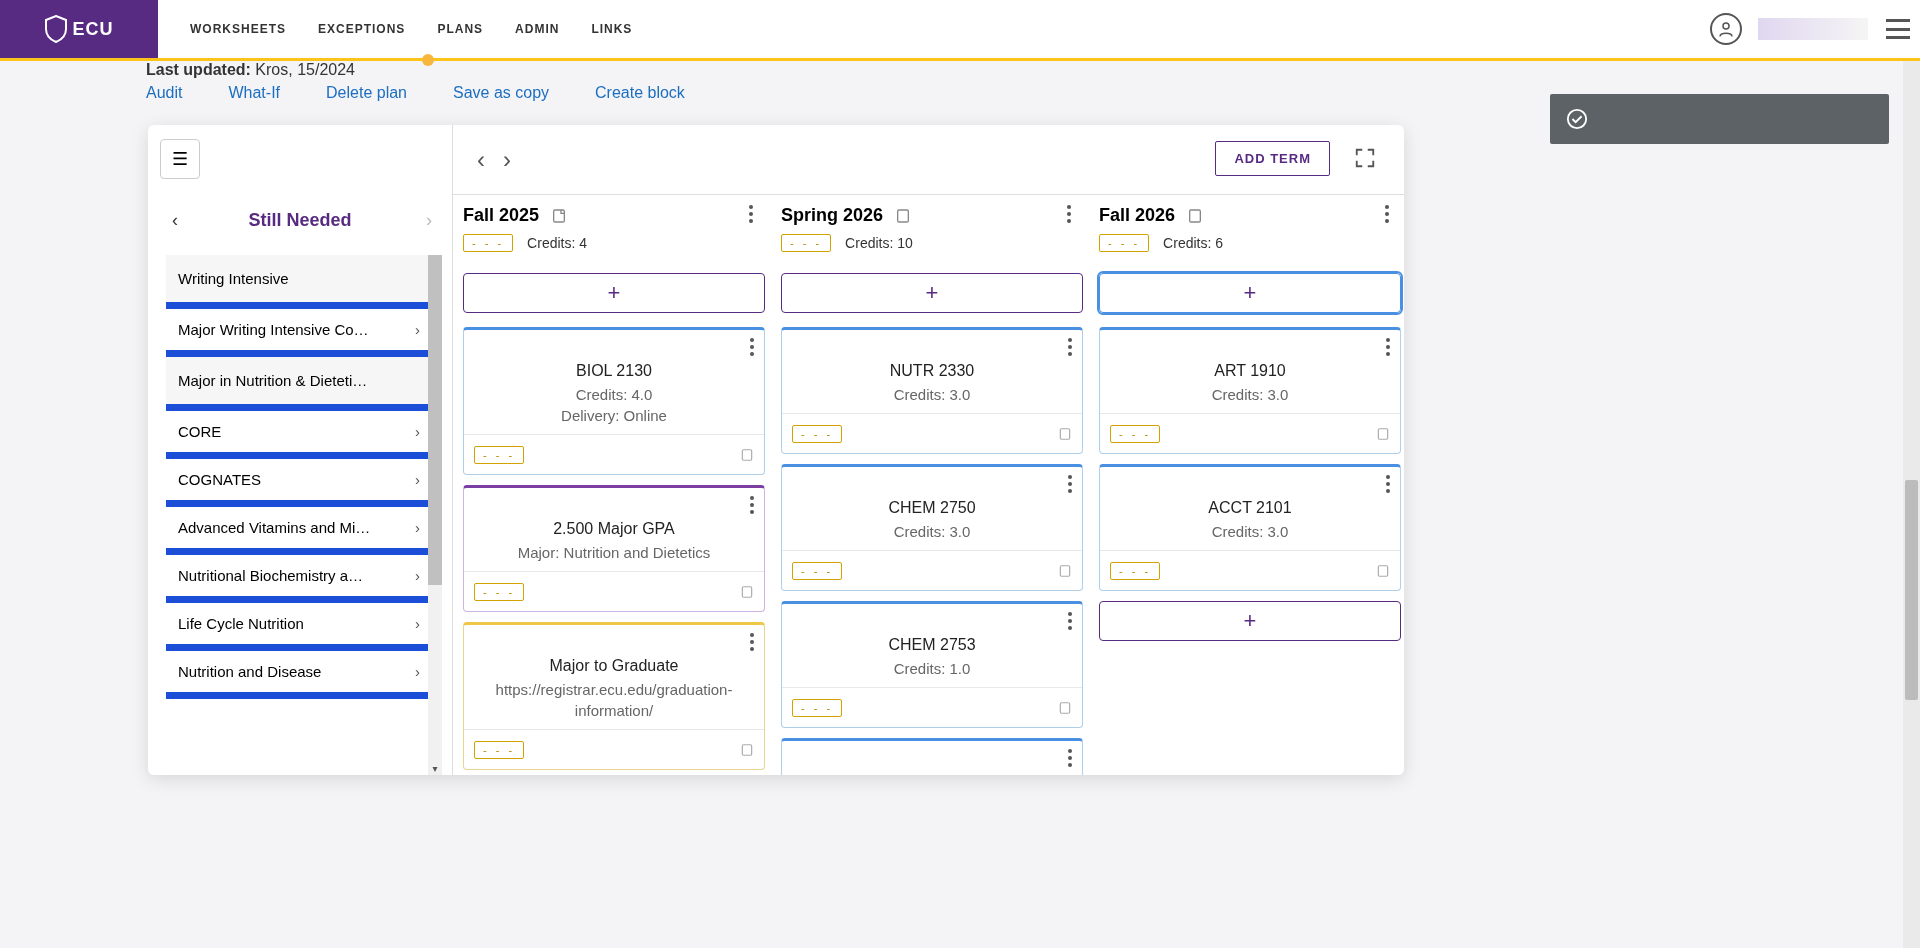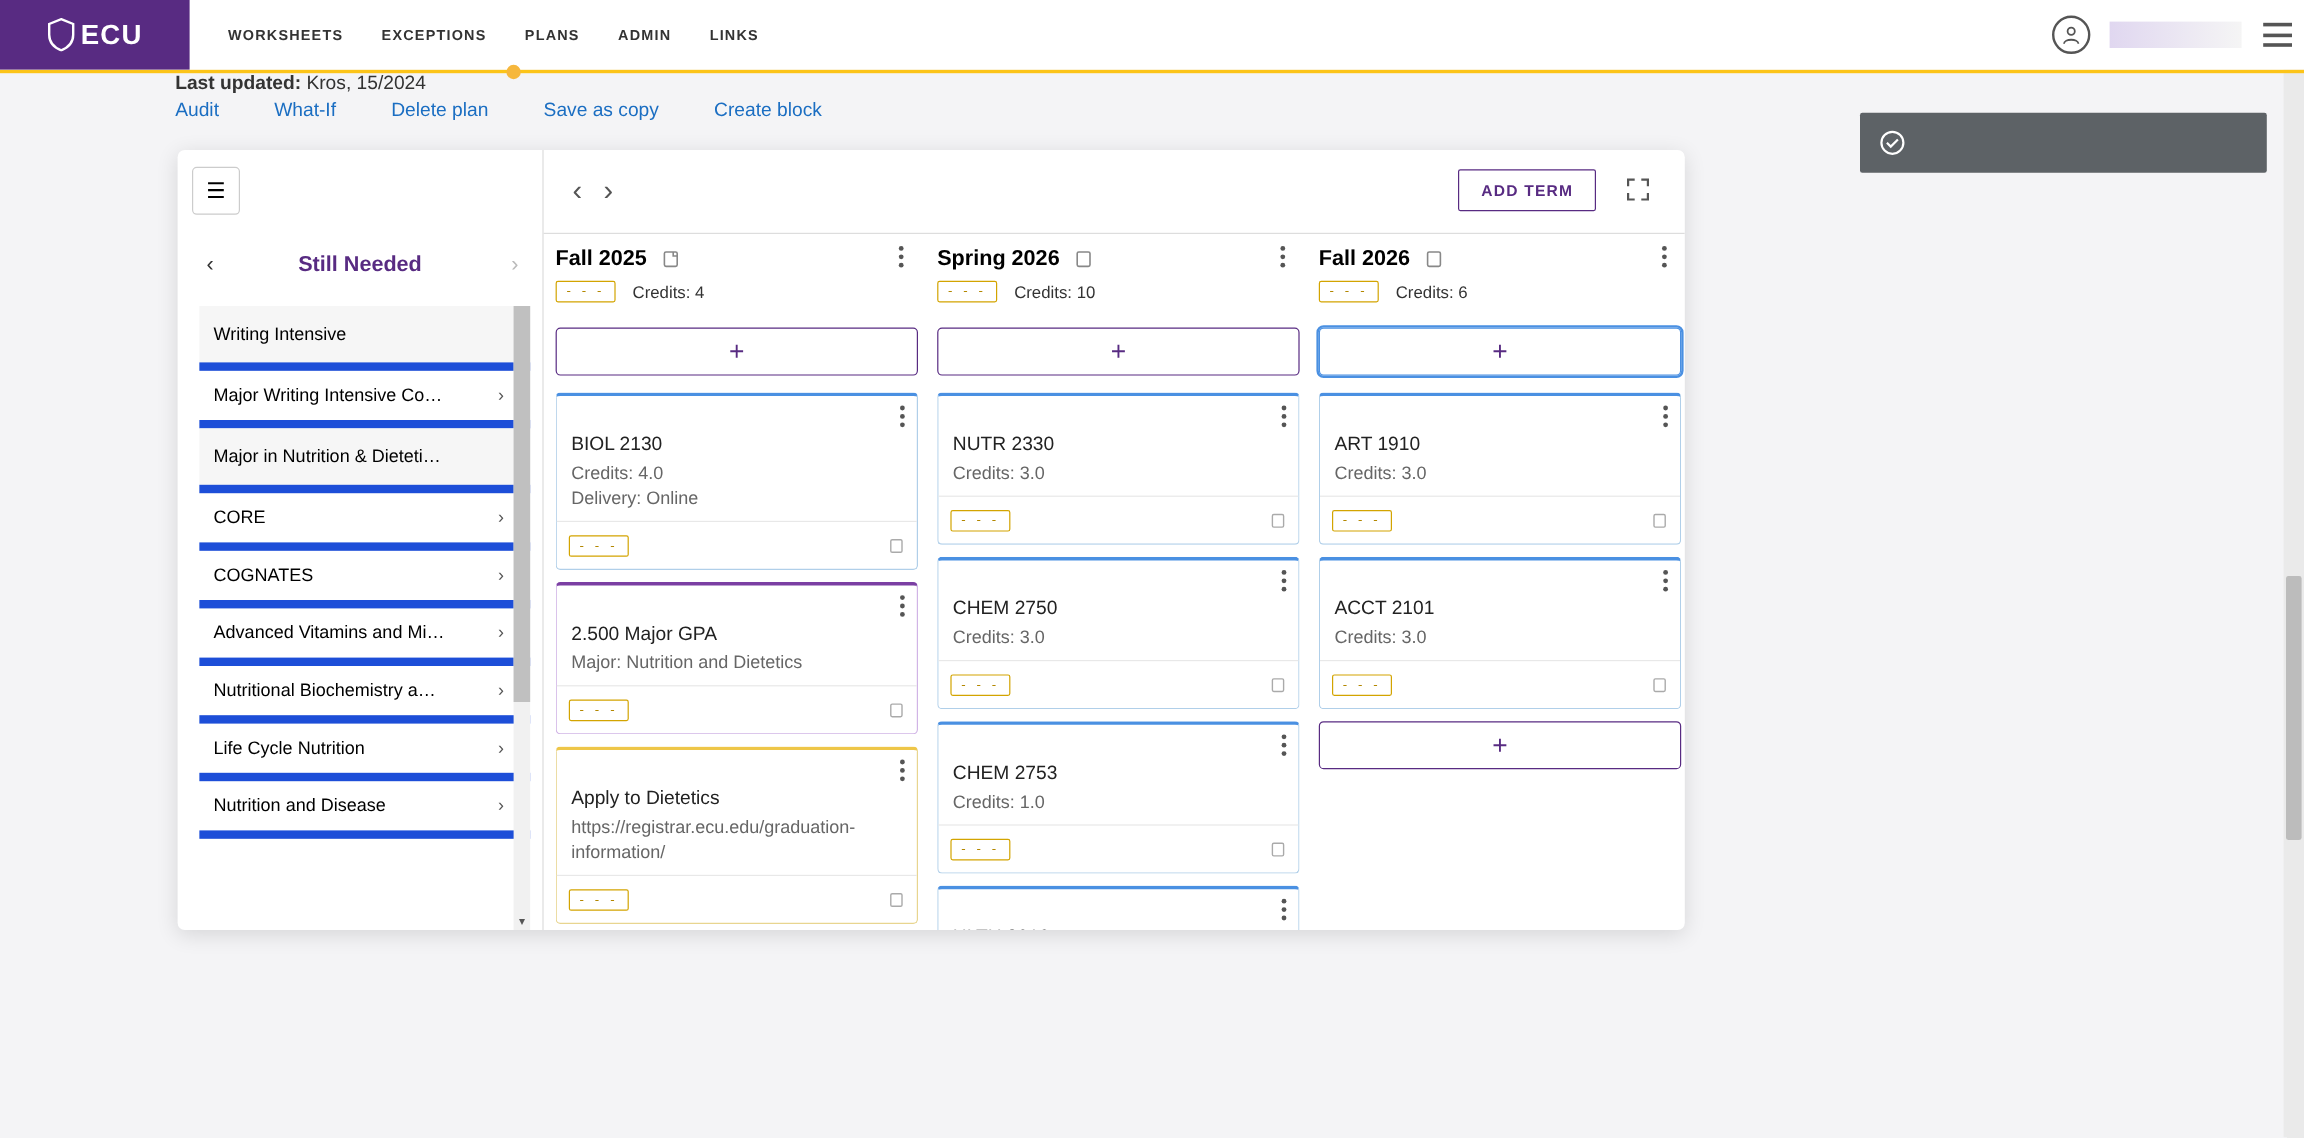--- a/index.html
+++ b/index.html
@@ -1,21 +1,21 @@
 <!DOCTYPE html>
 <html><head>
 <meta charset="utf-8">
 <style>
 * { box-sizing: border-box; margin: 0; padding: 0; }
 html, body { height: 100%; font-family: Arial, Helvetica, sans-serif; background: #f4f4f6; }
 body { width: 1920px; height: 948px; overflow: hidden; position: relative; }
 
 
 .topbar { position: absolute; top:0; left:0; right:0; height:58px; background:#fff; display:flex; align-items:center; z-index:50;}
-.brand { width:158px; height:58px; background:#582b82; display:flex; align-items:center; justify-content:center; color:#fff; font-weight:bold; font-size:23px; letter-spacing:1px;}
+.brand { width:158px; height:58px; background:#582b82; display:flex; align-items:center; justify-content:center; color:#fff; font-weight:bold; font-size:18px; letter-spacing:1px;}
 .brand svg { margin-right:4px; }
 .nav { display:flex; align-items:center; margin-left:16px; }
 .nav-item { padding:0 16px; font-size:12px; font-weight:600; letter-spacing:1px; color:#333; cursor:pointer; }
 .top-right { position:absolute; right:8px; top:0; height:58px; display:flex; align-items:center; gap:16px; }
 .avatar { width:32px; height:32px; border:2px solid #555; border-radius:50%; display:flex; align-items:center; justify-content:center;}
 .avatar svg { width:18px; height:18px; }
 .userbadge { width:110px; height:22px; background:linear-gradient(90deg,#e0d7f0,#f5f5f5); }
 .hamburger { width:28px; height:28px; display:flex; flex-direction:column; justify-content:space-between; padding:4px 2px; cursor:pointer;}
 .hamburger span { height:3px; background:#555; }
 .yellow-line { position:absolute; top:58px; left:0; right:0; height:3px; background:#fcc419; z-index:40;}
@@ -50,21 +50,21 @@
 
 
 .panel-top { position:absolute; left:305px; top:0; right:0; height:70px; display:flex; align-items:center; border-bottom:1px solid #ddd;}
 .panel-top .arrows { margin-left:24px; display:flex; gap:18px; }
 .panel-top .arrows span { font-size:24px; color:#555; cursor:pointer; }
 .add-term { position:absolute; right:74px; top:16px; border:1px solid #582b82; color:#582b82; padding:9px 18px; font-weight:700; font-size:13px; letter-spacing:1px; border-radius:2px; cursor:pointer;}
 .expand-btn { position:absolute; right:28px; top:22px; width:22px; height:22px; cursor:pointer;}
 
 
 .cols { position:absolute; left:305px; top:70px; right:0; bottom:0; display:flex; gap:0; }
-.col { flex:0 0 318px; padding:0 6px 12px 10px; }
+.col { flex:0 0 318px; padding:0 6px 12px 10px;text-align:center; }
 .col-header { height:70px; padding-top:10px; position:relative;}
 .col-title-row { display:flex; align-items:center; gap:12px; }
 .col-title { font-weight:600; font-size:18px; }
 .note-icon { width:16px; height:16px; }
 .col-menu { position:absolute; right:12px; top:10px; cursor:pointer; }
 .dots { display:flex; flex-direction:column; gap:3px;}
 .dots span { width:4px; height:4px; background:#555; border-radius:50%; }
 .credits-row { display:flex; align-items:center; gap:14px; margin-top:8px;}
 .dash-box { border:1px solid #d3a400; color:#b38700; font-size:11px; padding:2px 8px; border-radius:2px; letter-spacing:3px; background:#fff; }
 .credits-label { font-size:14px; color:#333; }
@@ -267,21 +267,21 @@
 
         <div class="course-card yellow">
           <div class="card-menu">
               <div class="dots">
                 <span></span>
                 <span></span>
                 <span></span>
               </div>
             </div>
           <div class="card-body">
-            <div class="card-title">Apply to Dietetics</div>
+            <div class="card-title">Major to Graduate</div>
             <div class="card-sub">https://registrar.ecu.edu/graduation-information/</div>
           </div>
           <div class="card-footer">
             <span class="dash-box">- - -</span>
             <svg class="note-sm" viewBox="0 0 24 24">
                 <rect x="4" y="3" width="16" height="18" rx="2" fill="none" stroke="#aaa" stroke-width="2"></rect>
               </svg>
           </div>
         </div>
       </div>

